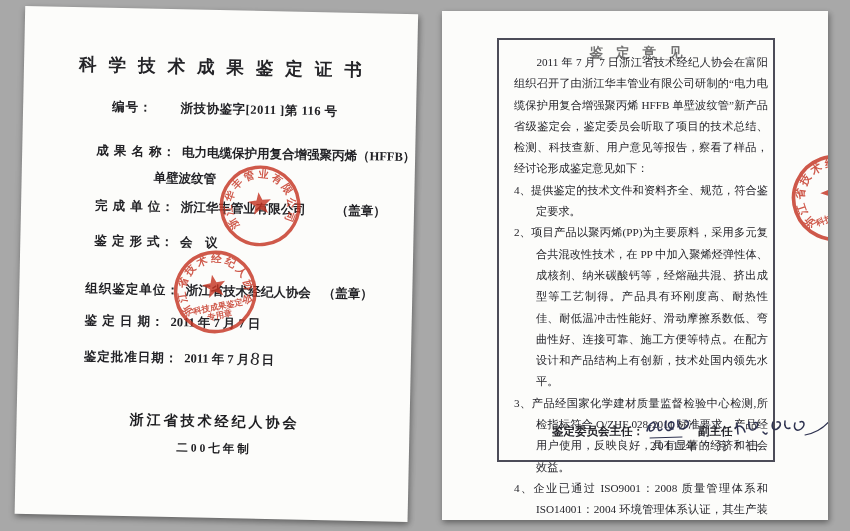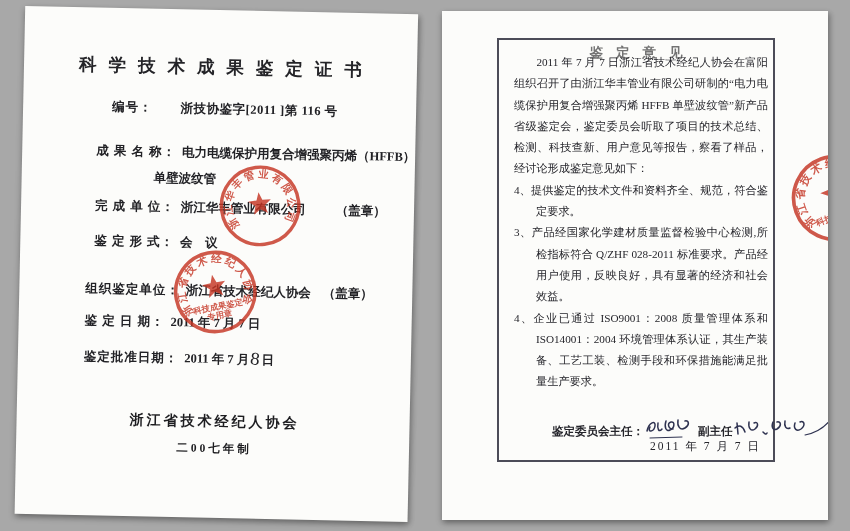--- a/index.html
+++ b/index.html
@@ -154,20 +154,21 @@
 
   <div class="page page-right">
 
     <div class="opinion-box"></div>
 
     <div class="op-title">鉴定意见</div>
 
     <div class="op-body">
       <p class="p-indent">2011 年 7 月 7 日浙江省技术经纪人协会在富阳组织召开了由浙江华丰管业有限公司研制的“电力电缆保护用复合增强聚丙烯 HFFB 单壁波纹管”新产品省级鉴定会，鉴定委员会听取了项目的技术总结、检测、科技查新、用户意见等报告，察看了样品，经讨论形成鉴定意见如下：</p>
       <p class="p-item">4、提供鉴定的技术文件和资料齐全、规范，符合鉴定要求。</p>
+      <p class="p-item">2、项目产品以聚丙烯(PP)为主要原料，采用多元复合共混改性技术，在 PP 中加入聚烯烃弹性体、成核剂、纳米碳酸钙等，经熔融共混、挤出成型等工艺制得。产品具有环刚度高、耐热性佳、耐低温冲击性能好、滑动摩擦系数低、弯曲性好、连接可靠、施工方便等特点。在配方设计和产品结构上有创新，技术处国内领先水平。</p>
       <p class="p-item">3、产品经国家化学建材质量监督检验中心检测,所检指标符合 Q/ZHF 028-2011 标准要求。产品经用户使用，反映良好，具有显著的经济和社会效益。</p>
       <p class="p-item">4、企业已通过 ISO9001：2008 质量管理体系和 ISO14001：2004 环境管理体系认证，其生产装备、工艺工装、检测手段和环保措施能满足批量生产要求。</p>
 
     </div>
 
     <div class="sig-row">
       <span>鉴定委员会主任：</span><svg width="52" height="26" viewBox="0 0 52 26">
         <g fill="none" stroke="#2e3250" stroke-width="1.5" stroke-linecap="round">
           <path d="M3,14 C5,5 12,3 11,9 C10,15 3,16 6,10"></path>
           <path d="M14,6 C13,12 15,16 18,12"></path>

